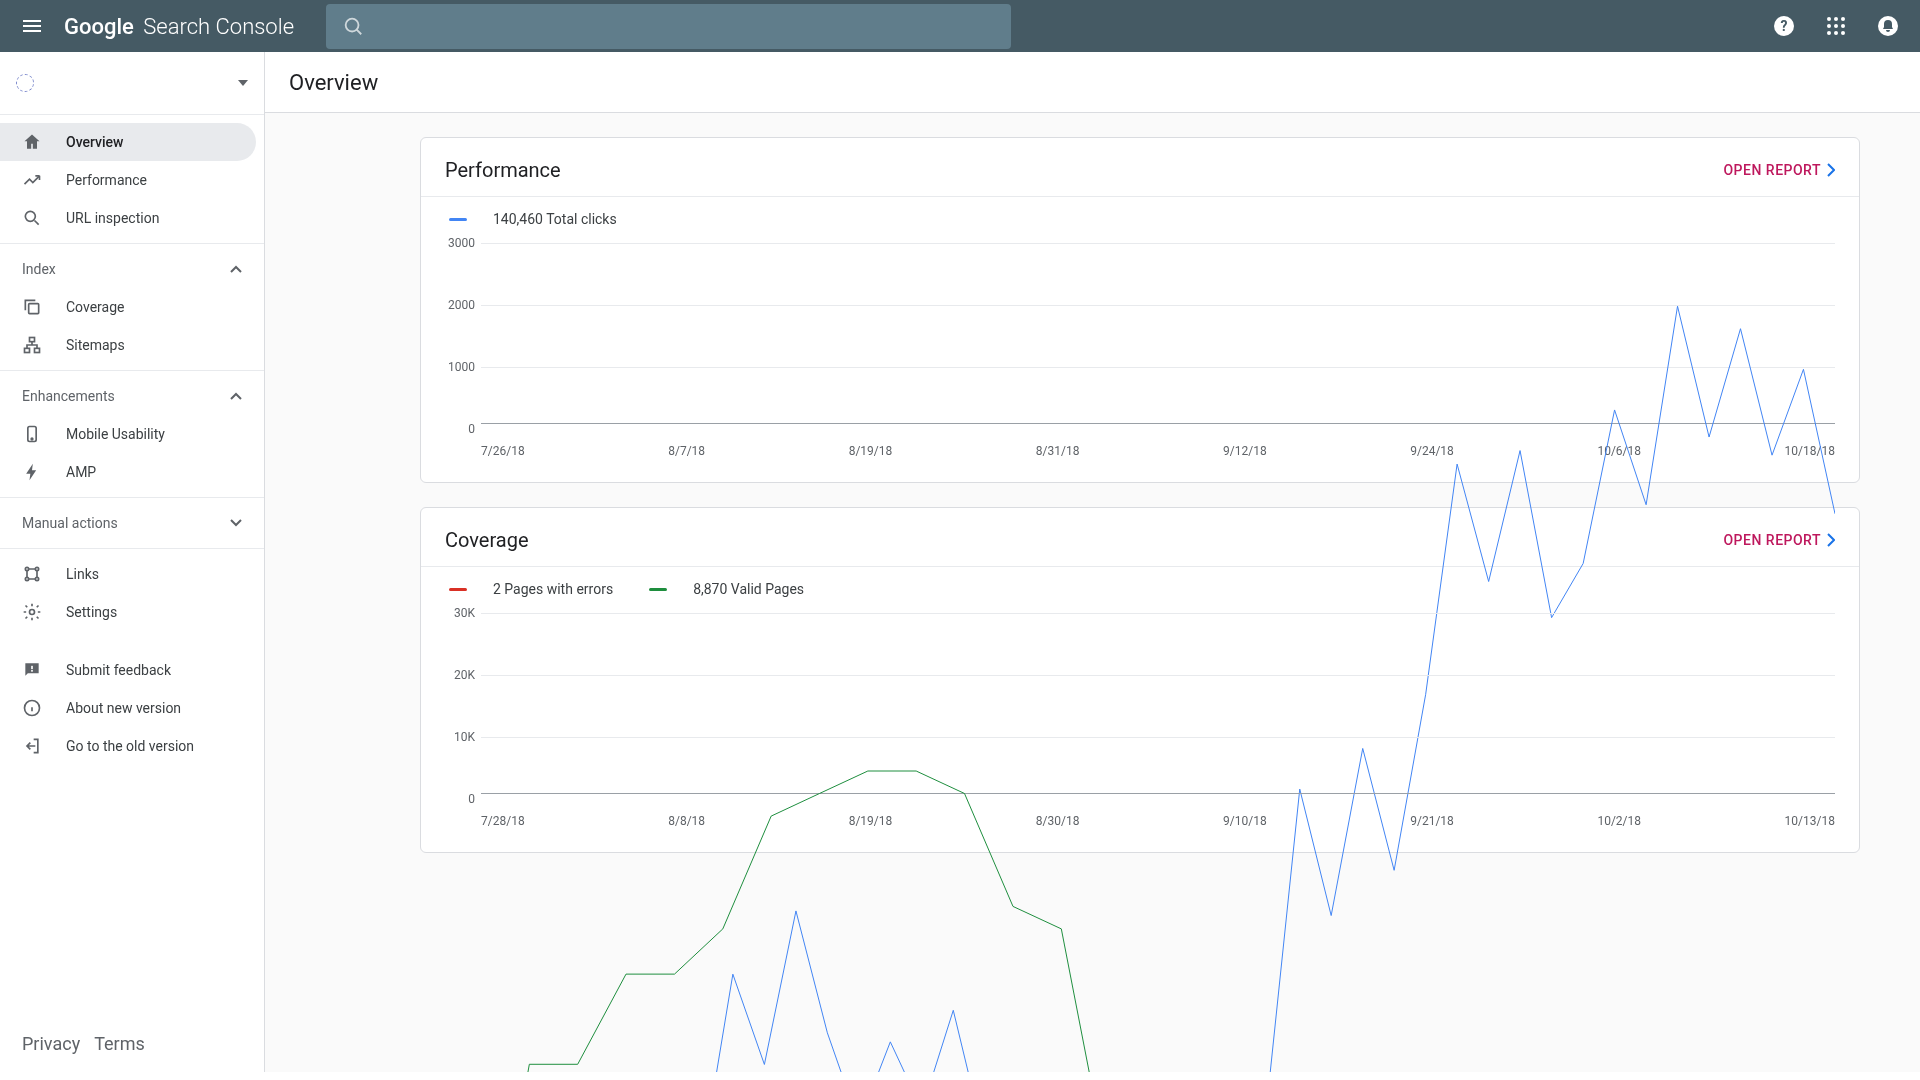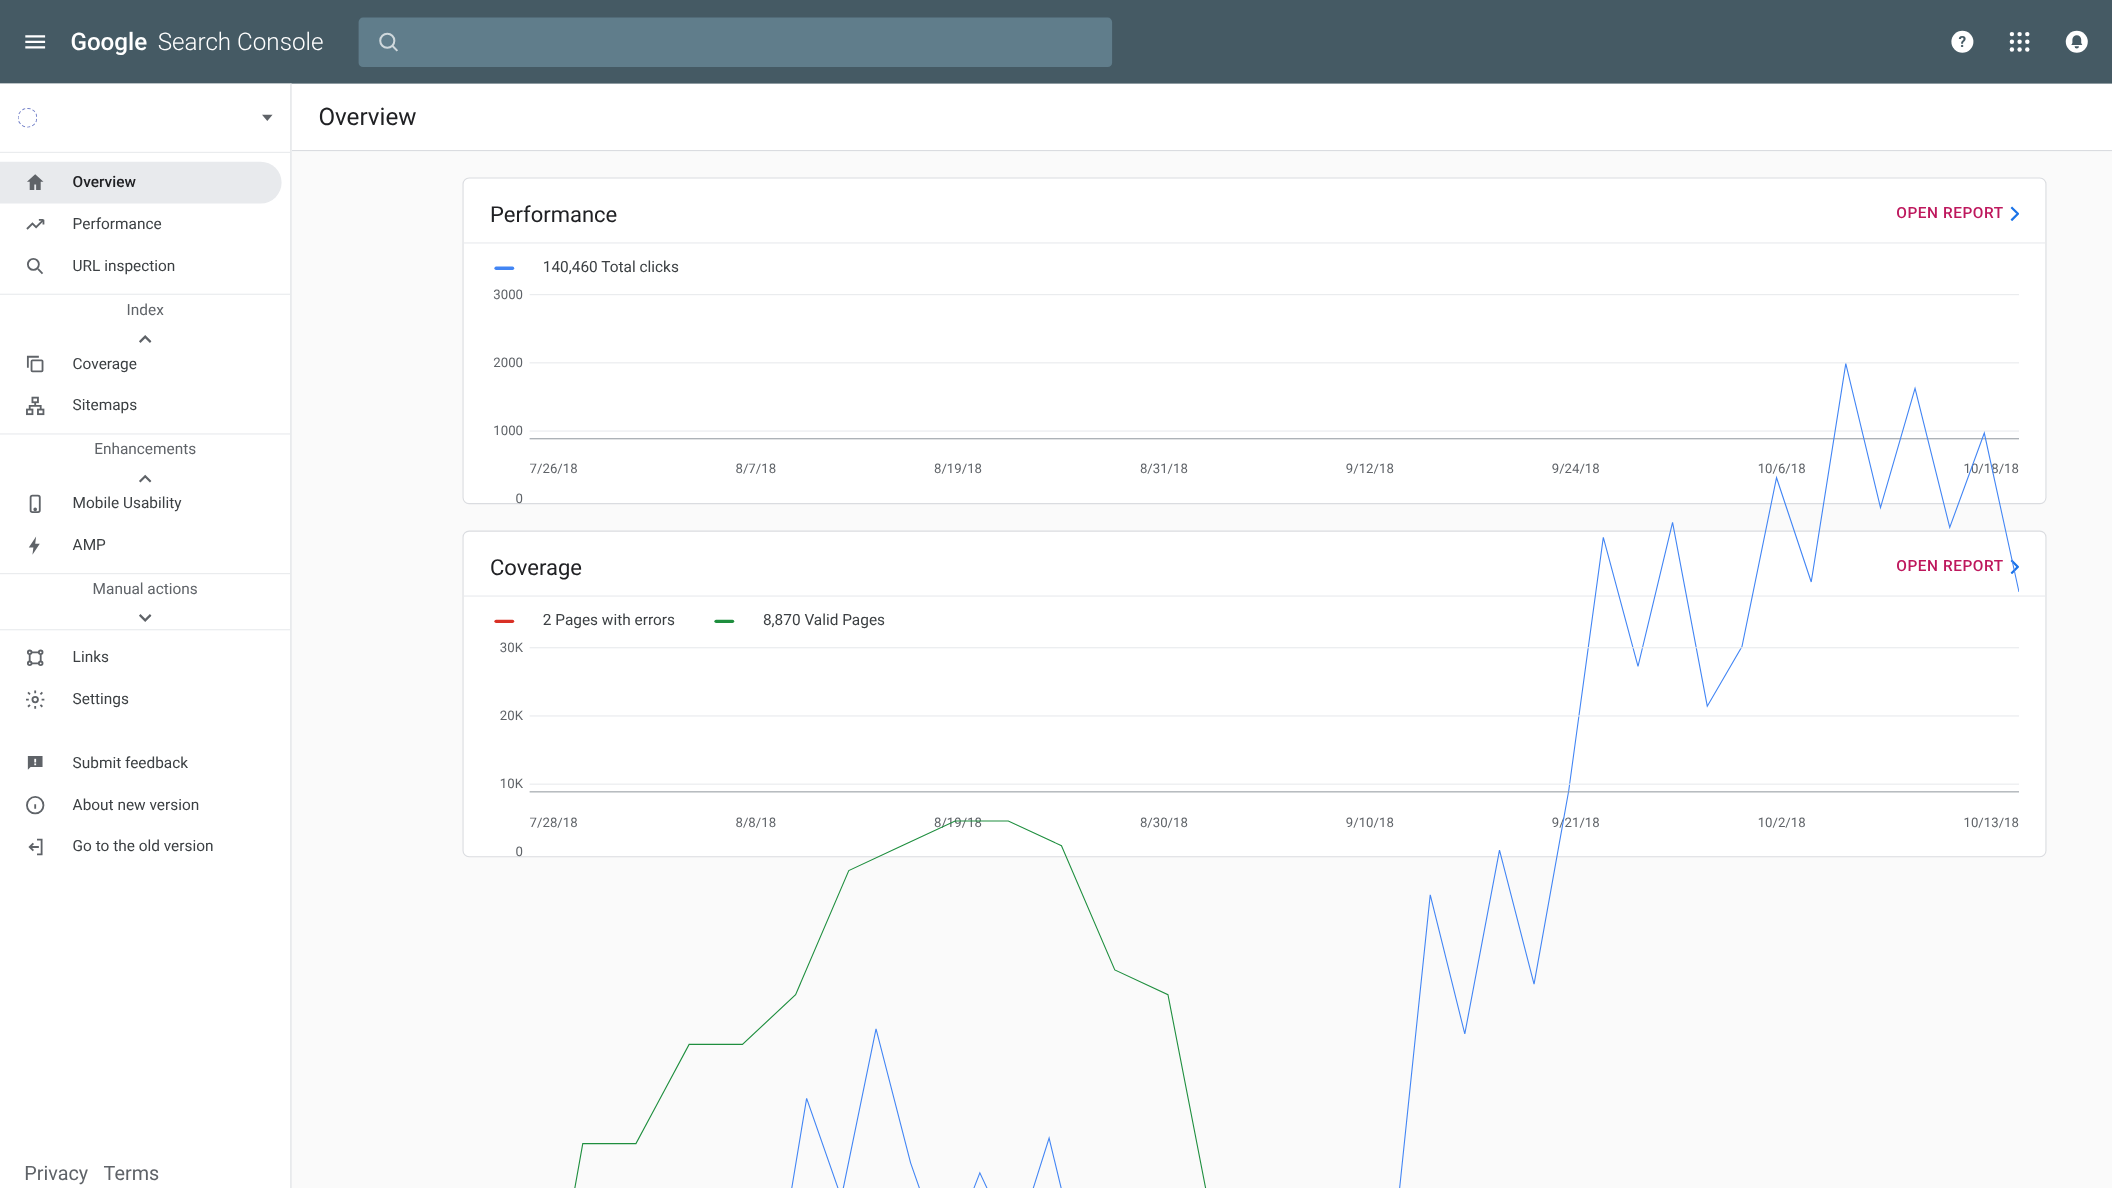--- a/index.html
+++ b/index.html
@@ -1,51 +1,51 @@
 <!DOCTYPE html>
 <html><head>
 <meta charset="utf-8">
 <style>
 * { box-sizing: border-box; margin: 0; padding: 0; }
 body { font-family: Roboto, Arial, sans-serif; background: #fff; color: #202124; overflow: hidden; }
-.header { height: 76px; background: #455a64; display: flex; align-items: center; padding: 0 12px; gap: 12px; }
+.header { height: 52px; background: #455a64; display: flex; align-items: center; padding: 0 12px; gap: 12px; }
 .hamburger { color: #fff; cursor: pointer; padding: 8px; display: flex; }
 .logo { color: #fff; font-size: 22px; display: flex; align-items: center; gap: 2px; margin-right: 20px;}
 .logo-google { font-weight: 500; }
 .logo-sc { font-weight: 300; }
 .searchbar { flex: 0 0 685px; height: 45px; background: #607d8b; border-radius: 4px; display: flex; align-items: center; padding: 0 16px; gap: 12px; }
 .searchbar input { flex: 1; background: transparent; border: none; outline: none; color: #eceff1; font-size: 16px; }
 .searchbar input::placeholder { color: #cfd8dc; }
 .header-spacer { flex: 1; }
 .header-icon { color: #fff; padding: 8px; cursor: pointer; display: flex; }
 .layout { display: flex; height: calc(100vh - 60px); }
 .sidebar { width: 265px; border-right: 1px solid #dadce0; display: flex; flex-direction: column; background:#fff; }
 .property-selector { height: 63px; display: flex; align-items: center; padding: 0 16px; border-bottom: 1px solid #e8eaed; cursor: pointer; justify-content: space-between; }
 .prop-icon { width: 18px; height: 18px; border: 1px dashed #7986cb; border-radius: 50%; }
 .sidebar-scroll { flex: 1; overflow-y: auto; position: relative; }
 .nav-item { height: 38px; display: flex; align-items: center; padding: 0 22px; gap: 24px; cursor: pointer; font-size: 14px; color: #3c4043; border-radius: 0 20px 20px 0; margin-right: 8px;}
 .nav-item.active { background: #e8eaed; font-weight: 500; color:#202124; }
 .nav-icon { width: 20px; display: flex; justify-content: center; color: #5f6368; }
-.nav-section { height: 38px; display: flex; align-items: center; justify-content: space-between; padding: 0 22px; font-size: 14px; color: #5f6368; cursor: pointer; flex-direction: column; }
+.nav-section { height: 38px; display: flex; align-items: center; justify-content: space-between; padding: 0 22px; font-size: 14px; color: #5f6368; cursor: pointer; }
 .nav-divider { border-top: 1px solid #e8eaed; margin: 6px 0; }
 .nav-group-top { padding-top: 8px; }
 .footer-links { padding: 18px 22px; font-size: 18px; color: #5f6368; display: flex; gap: 14px; }
 .footer-links span { cursor:pointer; }
 .main { flex: 1; background: #fafafa; overflow-y: auto; }
 .page-header { height: 61px; background: #fff; border-bottom: 1px solid #dadce0; display: flex; align-items: center; padding: 0 24px; font-size: 22px; color: #202124; }
 .content { padding: 24px 60px 24px 155px; }
 .card { background: #fff; border-radius: 6px; border: 1px solid #dadce0; margin-bottom: 24px; }
 .card-head { display: flex; align-items: center; justify-content: space-between; padding: 20px 24px 14px; }
 .card-title { font-size: 20px; color: #202124; }
 .open-report { display: flex; align-items: center; gap: 6px; color: #be185d; font-size: 14px; font-weight: 500; cursor: pointer; letter-spacing: 0.5px; }
 .card-body { padding: 4px 24px 24px; border-top: 1px solid #e8eaed; }
 .legend { display: flex; gap: 36px; padding: 10px 0 16px 4px; font-size: 14px; color: #3c4043; }
 .legend-item { display: flex; align-items: center; gap: 26px; }
 .legend-line { width: 18px; height: 3px; border-radius: 2px; }
-.chart { position: relative; height: 132px; margin-left: 36px; }
+.chart { position: relative; height: 181px; margin-left: 36px; }
 .y-label { position: absolute; left: -36px; font-size: 12px; color: #5f6368; transform: translateY(-50%); text-align:right; width:30px; }
 .gridline { position: absolute; left: 0; right: 0; border-top: 1px solid #e8eaed; }
 .baseline { position: absolute; left: 0; right: 0; bottom: 0; border-top: 1px solid #9aa0a6; }
 .chart svg { position: absolute; inset: 0; }
 .x-labels { display: flex; justify-content: space-between; margin-left: 36px; margin-top: 20px; font-size: 12px; color: #5f6368; }
 .sidebar-scroll::-webkit-scrollbar{width:14px;} .sidebar-scroll::-webkit-scrollbar-thumb{background:#dadce0;}
 svg { display:block; }
 </style>
 </head>
 <body>

